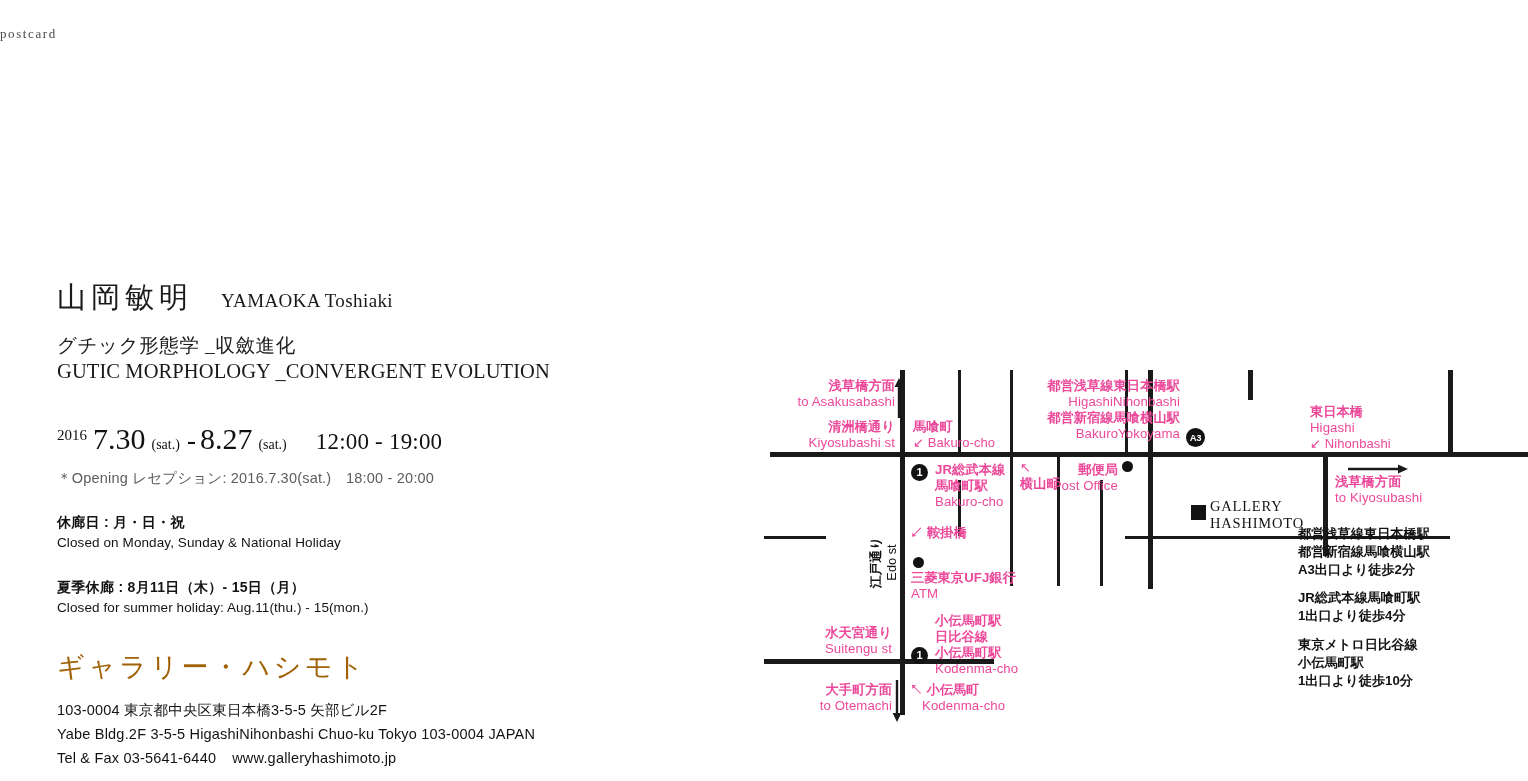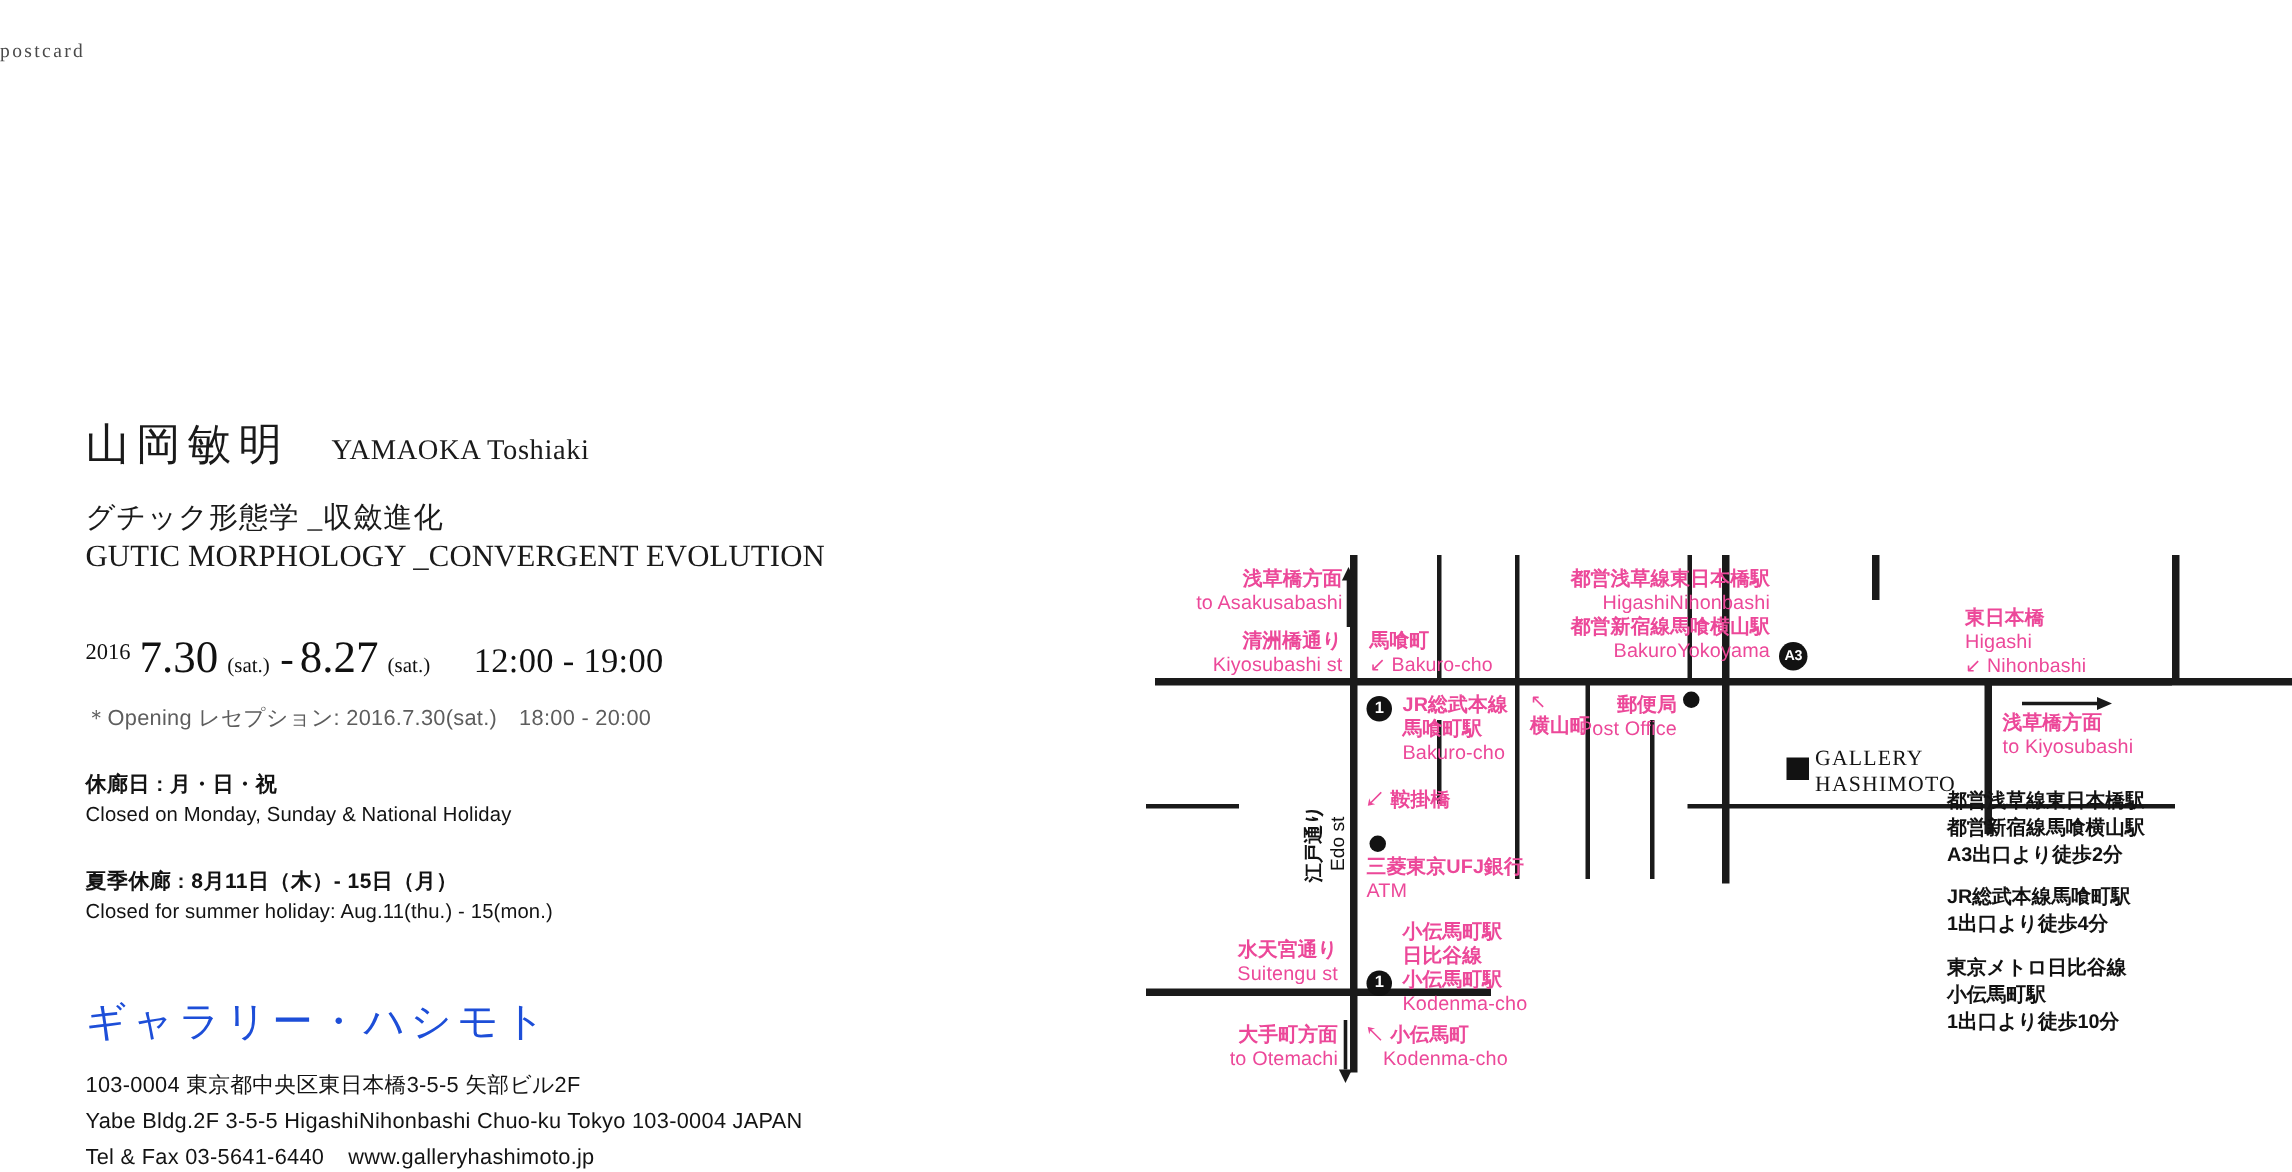--- a/index.html
+++ b/index.html
@@ -103,25 +103,25 @@
     line-height: 1.5;
   }
   .blk .en {
     font-size: 13.5px;
     color: #131313;
     letter-spacing: 0.1px;
     line-height: 1.5;
   }
 
   #gallery-name {
-    margin-top: 44px;
+    margin-top: 30px;
     font-family: "Liberation Serif", serif;
     font-size: 27px;
     letter-spacing: 3.5px;
-    color: #1d4ed8;
+    color: #a16207;
   }
   #address-block {
     margin-top: 13px;
     font-size: 14.5px;
     line-height: 1.68;
     letter-spacing: 0.2px;
     color: #131313;
   }
   #address-block .gap { display: inline-block; width: 16px; }
 

